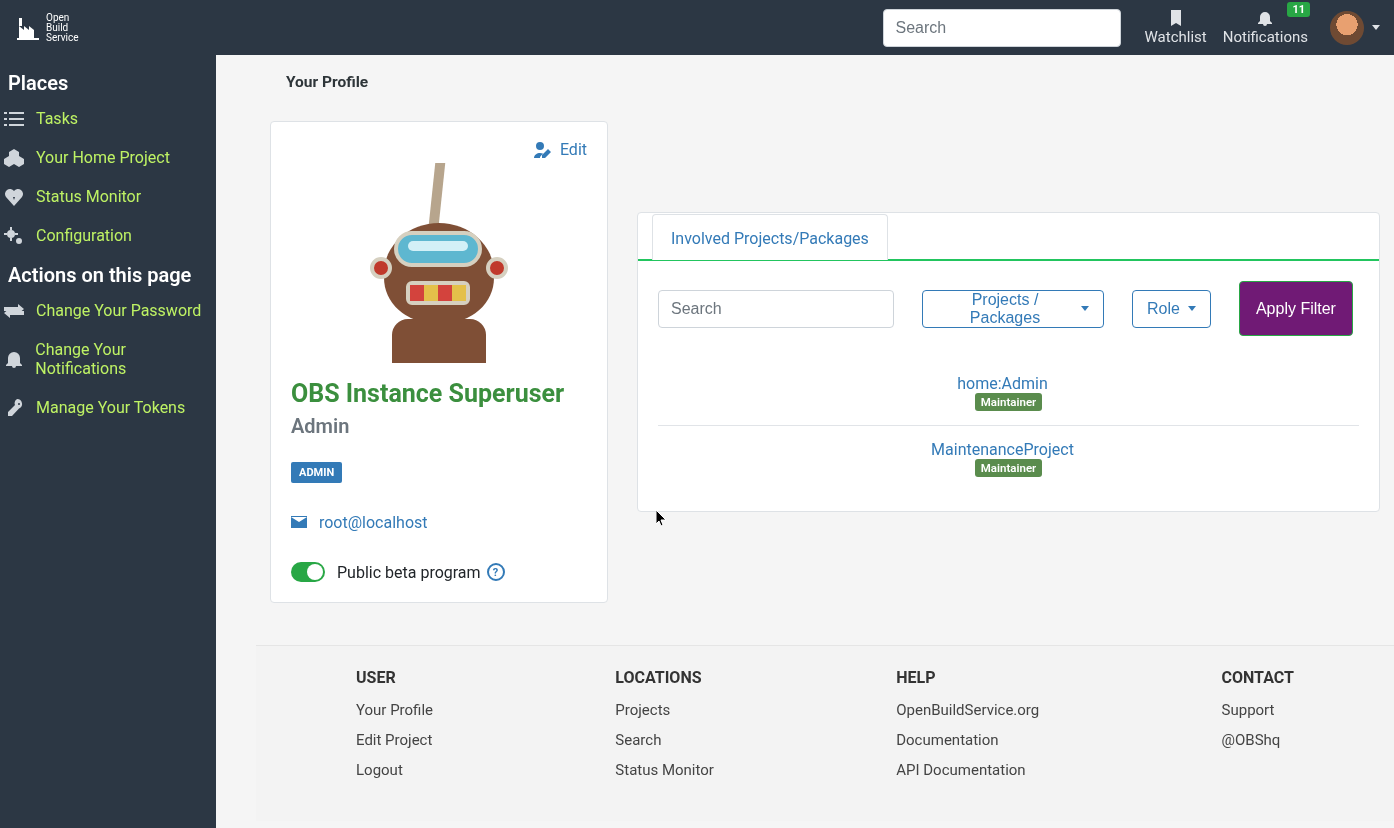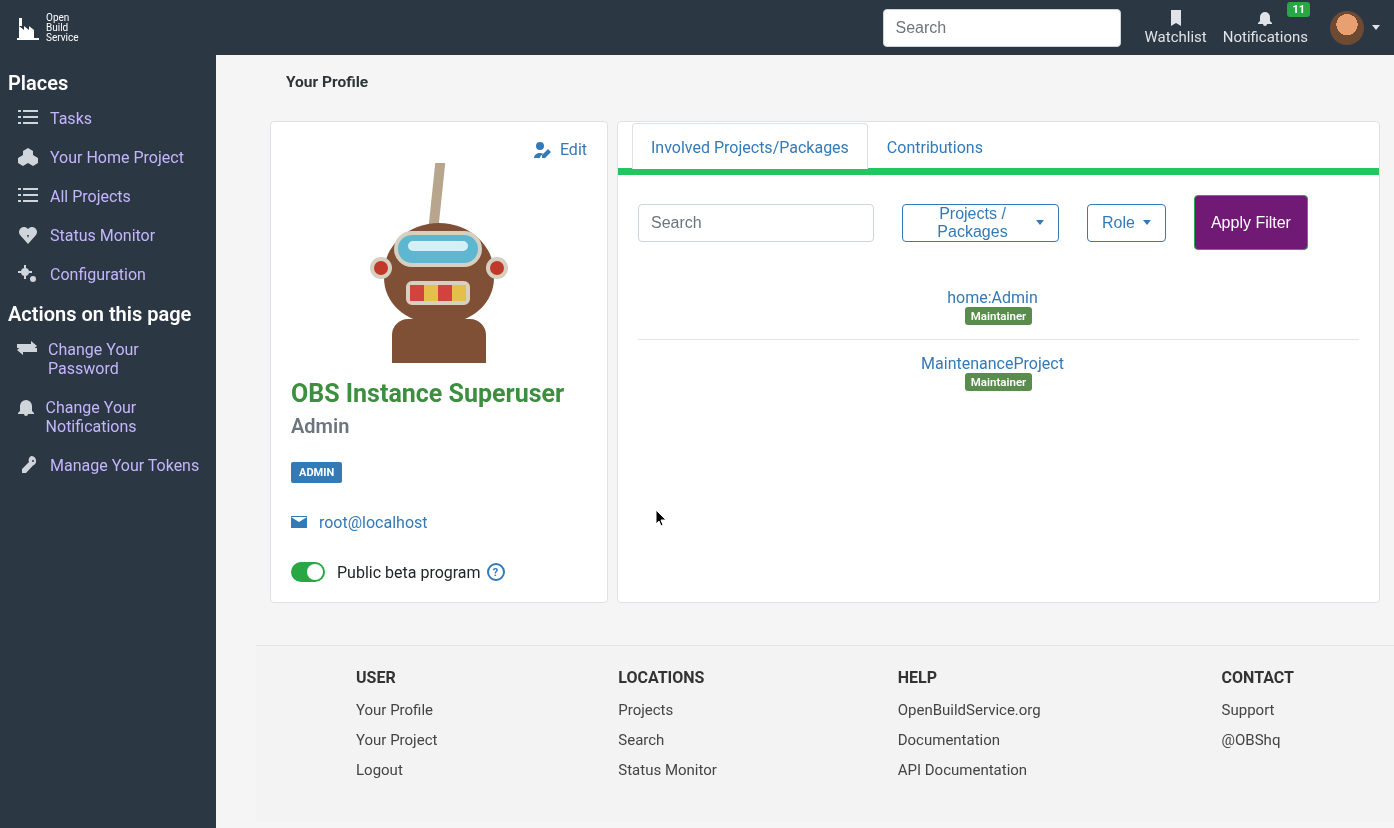--- a/index.html
+++ b/index.html
@@ -103,23 +103,23 @@
   padding: 8px 0;
 }
 .side-head {
   font-size: 20px;
   font-weight: 600;
   color: #fff;
   padding: 8px 8px 4px 8px;
 }
 .side-item {
   display: flex;
-  align-items: flex-start;
-  padding: 10px 14px;
-  color: #c4b5fd;
+  align-items: center;
+  padding: 10px 0;
+  color: #bef264;
   font-size: 16px;
   cursor: pointer;
 }
 .side-item .sicon {
   width: 28px;
   display: flex;
   justify-content: center;
   margin-right: 8px;
   font-size: 16px;
 }
@@ -134,21 +134,22 @@
 }
 .bc {
   padding: 18px 30px 14px 30px;
   font-weight: 700;
   color: #2e3539;
   font-size: 15.5px;
 }
 .content-row {
   display: flex;
   padding: 16px 14px;
-  gap: 9px;
+  gap: 29px;
+  align-items: center;
 }
 
 
 .card {
   background: #fff;
   border: 1px solid #dee2e6;
   border-radius: 4px;
 }
 .profile-card {
   width: 338px;
@@ -293,21 +294,21 @@
   margin-left: 6px;
   cursor: pointer;
 }
 
 
 .tabs-card {
   flex: 1;
 }
 .tabs {
   display: flex;
-  border-bottom: 7px solid #22c55e;
+  border-bottom: 2px solid #22c55e;
 }
 .tab {
   padding: 14px 18px 12px 18px;
   color: #337ab7;
   font-size: 16px;
   cursor: pointer;
   border: 1px solid transparent;
   border-bottom: none;
   position: relative;
   bottom: -1px;
@@ -473,28 +474,20 @@
     </span>
     <span>Tasks</span>
   </div>
   <div class="side-item">
     <span class="sicon">
       <svg width="20" height="18" viewBox="0 0 20 18">
           <path fill="#d0d5db" d="M10 0l5 3v4l5 3v5l-5 3-5-3-5 3-5-3v-5l5-3V3z"></path>
         </svg>
     </span>
     <span>Your Home Project</span>
-  </div>
-  <div class="side-item">
-    <span class="sicon">
-      <svg width="20" height="16" viewBox="0 0 20 16">
-          <path fill="#d0d5db" d="M0 1h3v2H0zM5 1h15v2H5zM0 7h3v2H0zM5 7h15v2H5zM0 13h3v2H0zM5 13h15v2H5z"></path>
-        </svg>
-    </span>
-    <span>All Projects</span>
   </div>
   <div class="side-item">
     <span class="sicon">
       <svg width="20" height="18" viewBox="0 0 20 18">
           <path fill="#d0d5db" d="M10 18L2 9a5 5 0 1 1 8-6 5 5 0 1 1 8 6zM3 9h4l1-3 2 6 1-3h3"></path>
         </svg>
     </span>
     <span>Status Monitor</span>
   </div>
   <div class="side-item">
@@ -580,26 +573,25 @@
       <div class="beta-row">
         <div class="toggle"></div>
         <span>Public beta program </span>
         <span class="help-ic">?</span>
       </div>
     </div>
 
     <div class="card tabs-card">
       <div class="tabs">
         <div class="tab active" style="margin-left:14px">Involved Projects/Packages</div>
-        <div class="tab">Contributions</div>
       </div>
       <div class="tabbody">
         <div class="filter-row">
           <input class="f-search" placeholder="Search" style="">
-          <button class="btn-outline" style="width:157px;justify-content:space-between">
+          <button class="btn-outline" style="width:182px;justify-content:space-between">
             <span>Projects / Packages </span>
             <span class="dd"></span>
           </button>
           <button class="btn-outline">
             <span>Role </span>
             <span class="dd"></span>
           </button>
           <button class="btn-green">Apply Filter</button>
         </div>
         <div class="list">
@@ -613,21 +605,21 @@
           </div>
         </div>
       </div>
     </div>
   </div>
 
   <div class="footer">
     <div class="fcol">
       <div class="fhead">USER</div>
       <a class="flink">Your Profile</a>
-      <a class="flink">Your Project</a>
+      <a class="flink">Edit Project</a>
       <a class="flink">Logout</a>
     </div>
     <div class="fcol">
       <div class="fhead">LOCATIONS</div>
       <a class="flink">Projects</a>
       <a class="flink">Search</a>
       <a class="flink">Status Monitor</a>
     </div>
     <div class="fcol">
       <div class="fhead">HELP</div>

